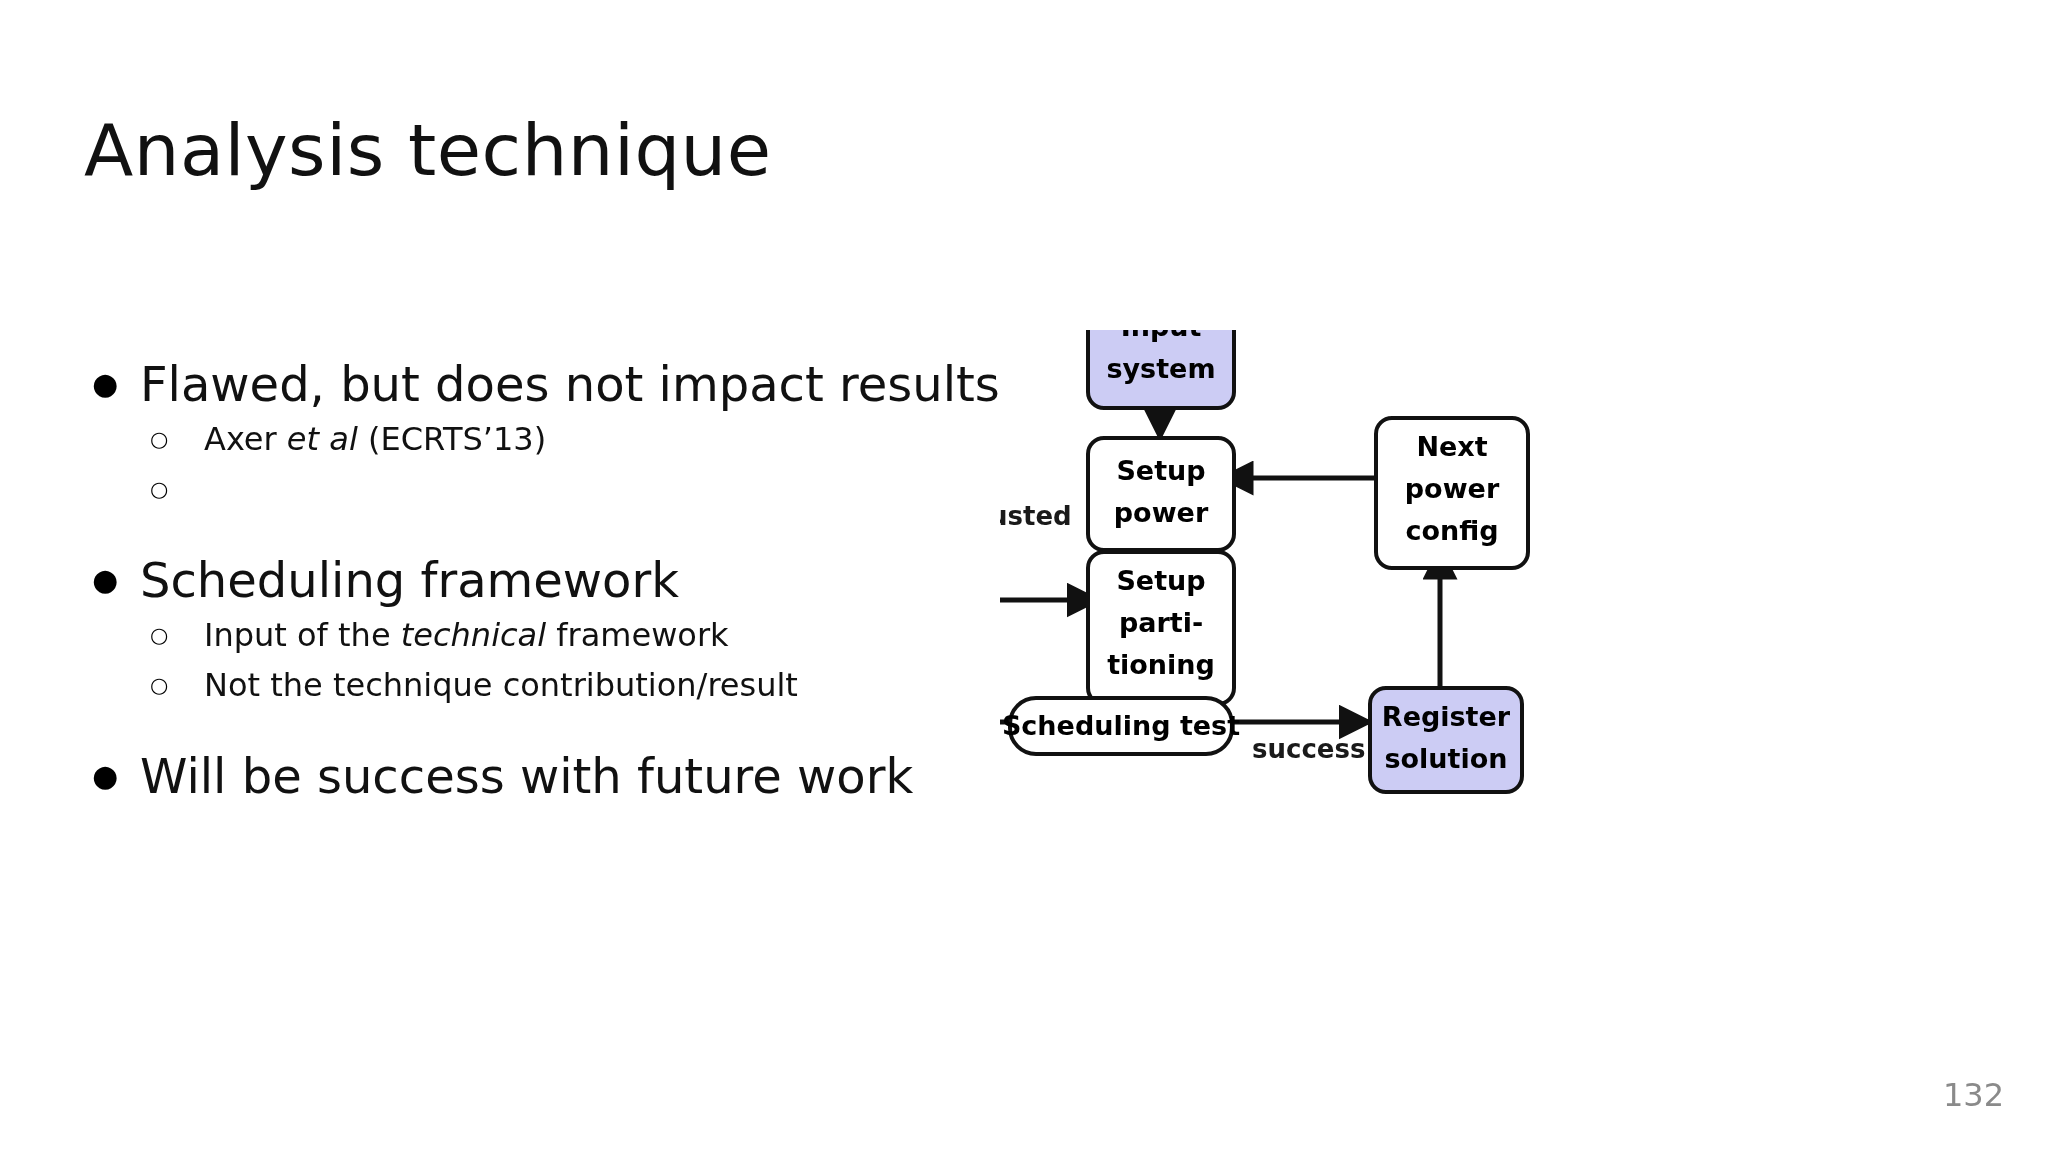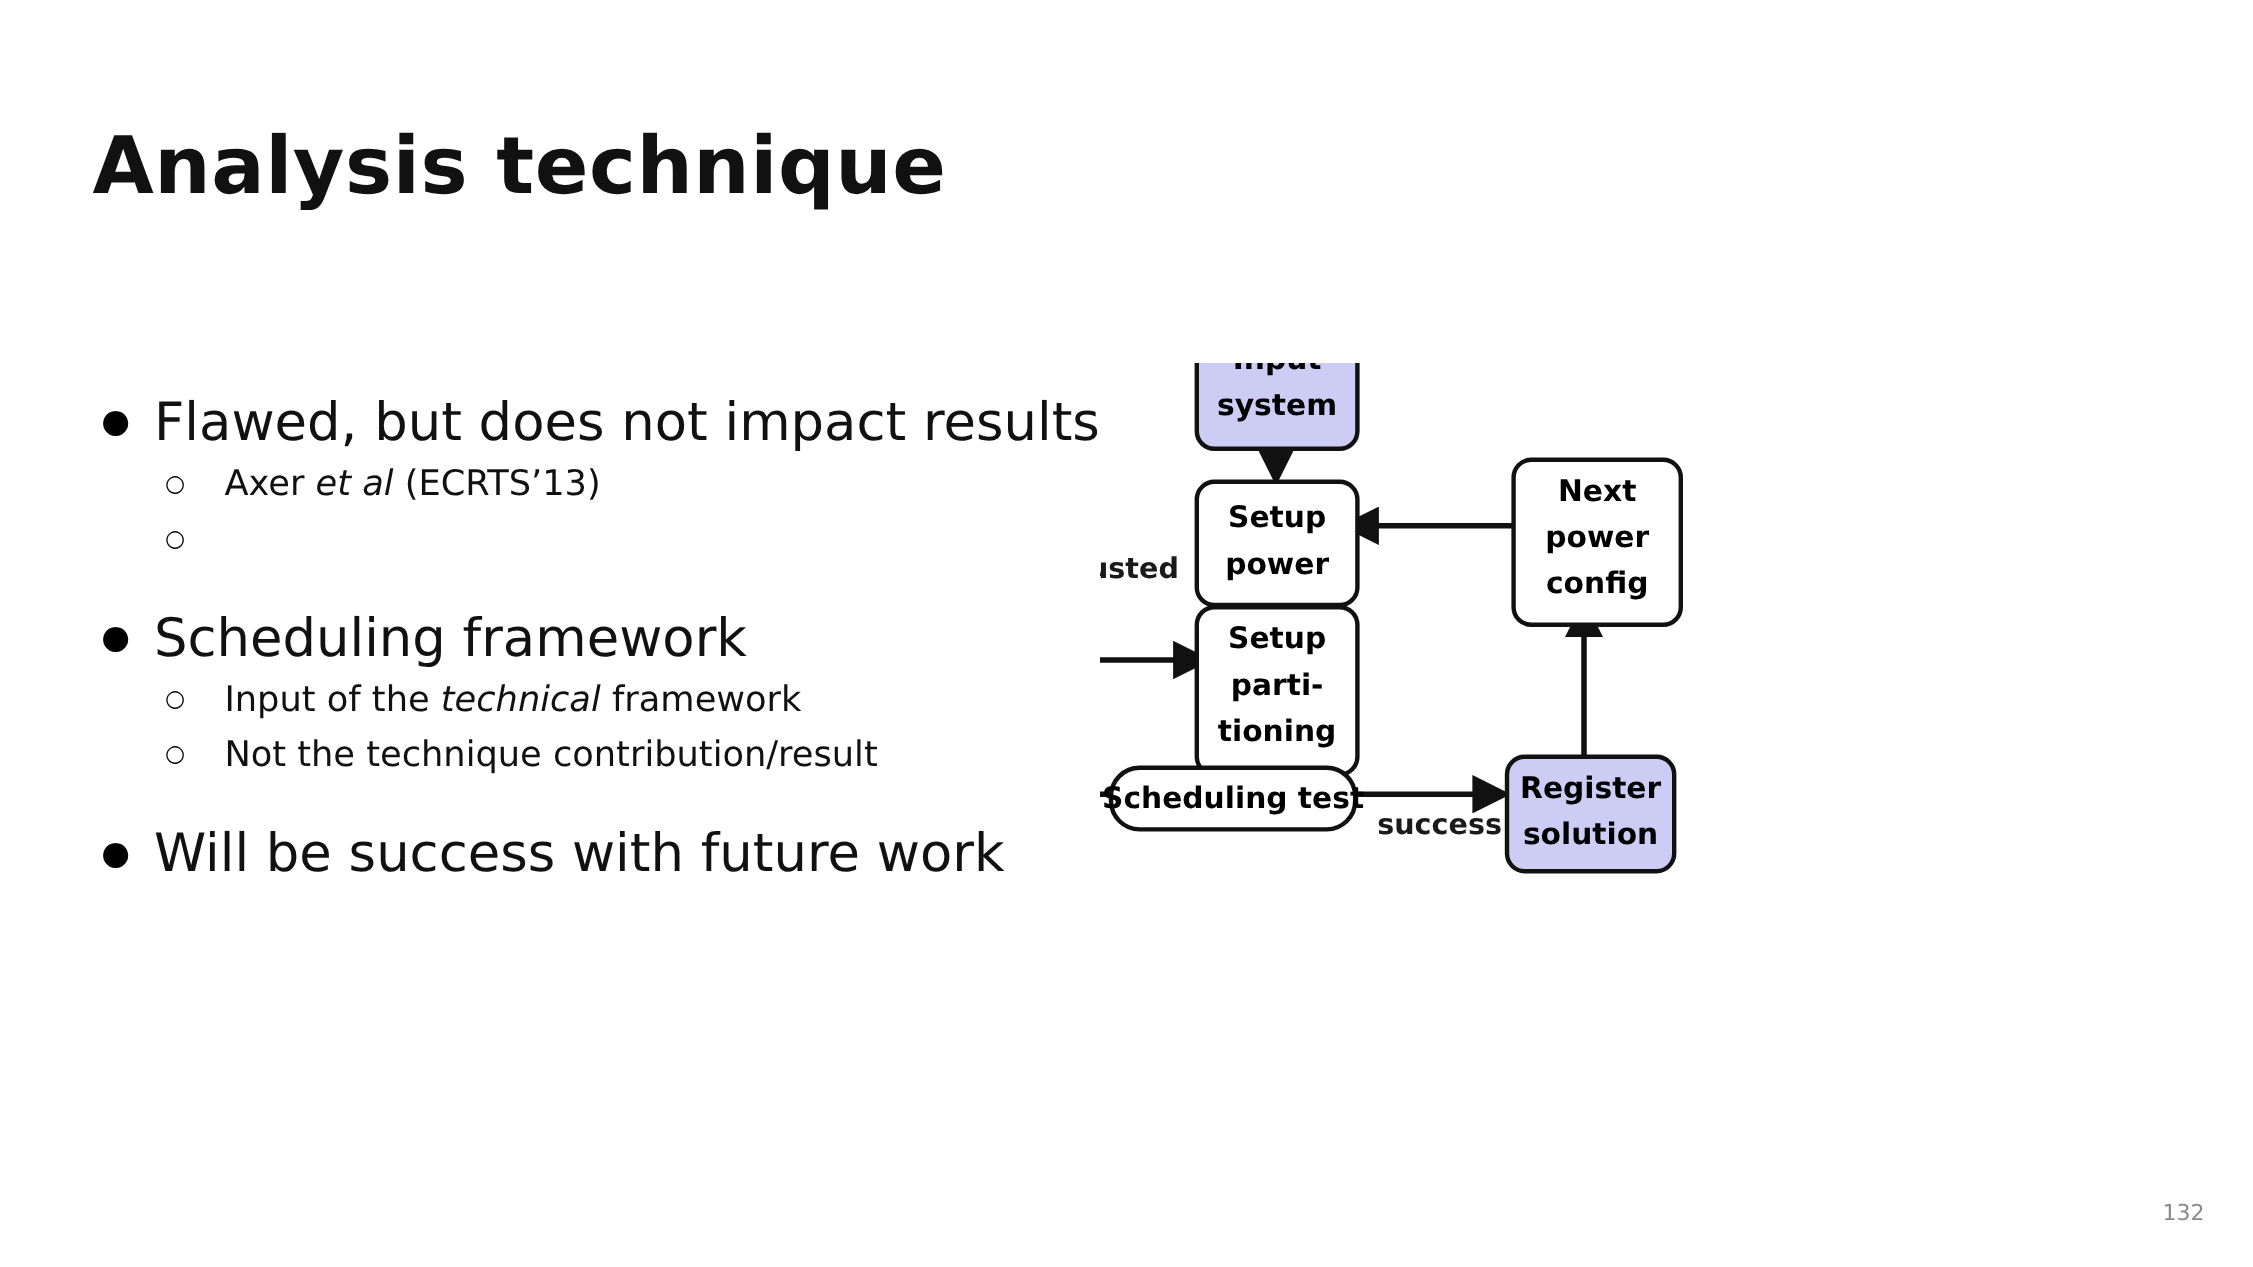--- a/index.html
+++ b/index.html
@@ -15,21 +15,21 @@
     font-family: "DejaVu Sans", "Liberation Sans", sans-serif;
     color: #000000;
   }
 
   
   #slide-title {
     position: absolute;
     left: 84px;
     top: 108px;
     font-size: 72px;
-    font-weight: 700;
+    font-weight: 400;
     letter-spacing: 0.5px;
     color: #111111;
     white-space: nowrap;
   }
 
   
   #bullet-column {
     position: absolute;
     left: 84px;
     top: 358px;
@@ -108,21 +108,21 @@
     font-family: "DejaVu Sans", "Liberation Sans", sans-serif;
     font-size: 26px;
     fill: #1a1a1a;
   }
 
   
   #page-number {
     position: absolute;
     right: 44px;
     bottom: 38px;
-    font-size: 20px;
+    font-size: 32px;
     color: #8a8a8a;
   }
 </style>
 </head>
 <body>
 
 <div id="slide-title">Analysis technique</div>
 
 <div id="bullet-column">
 

